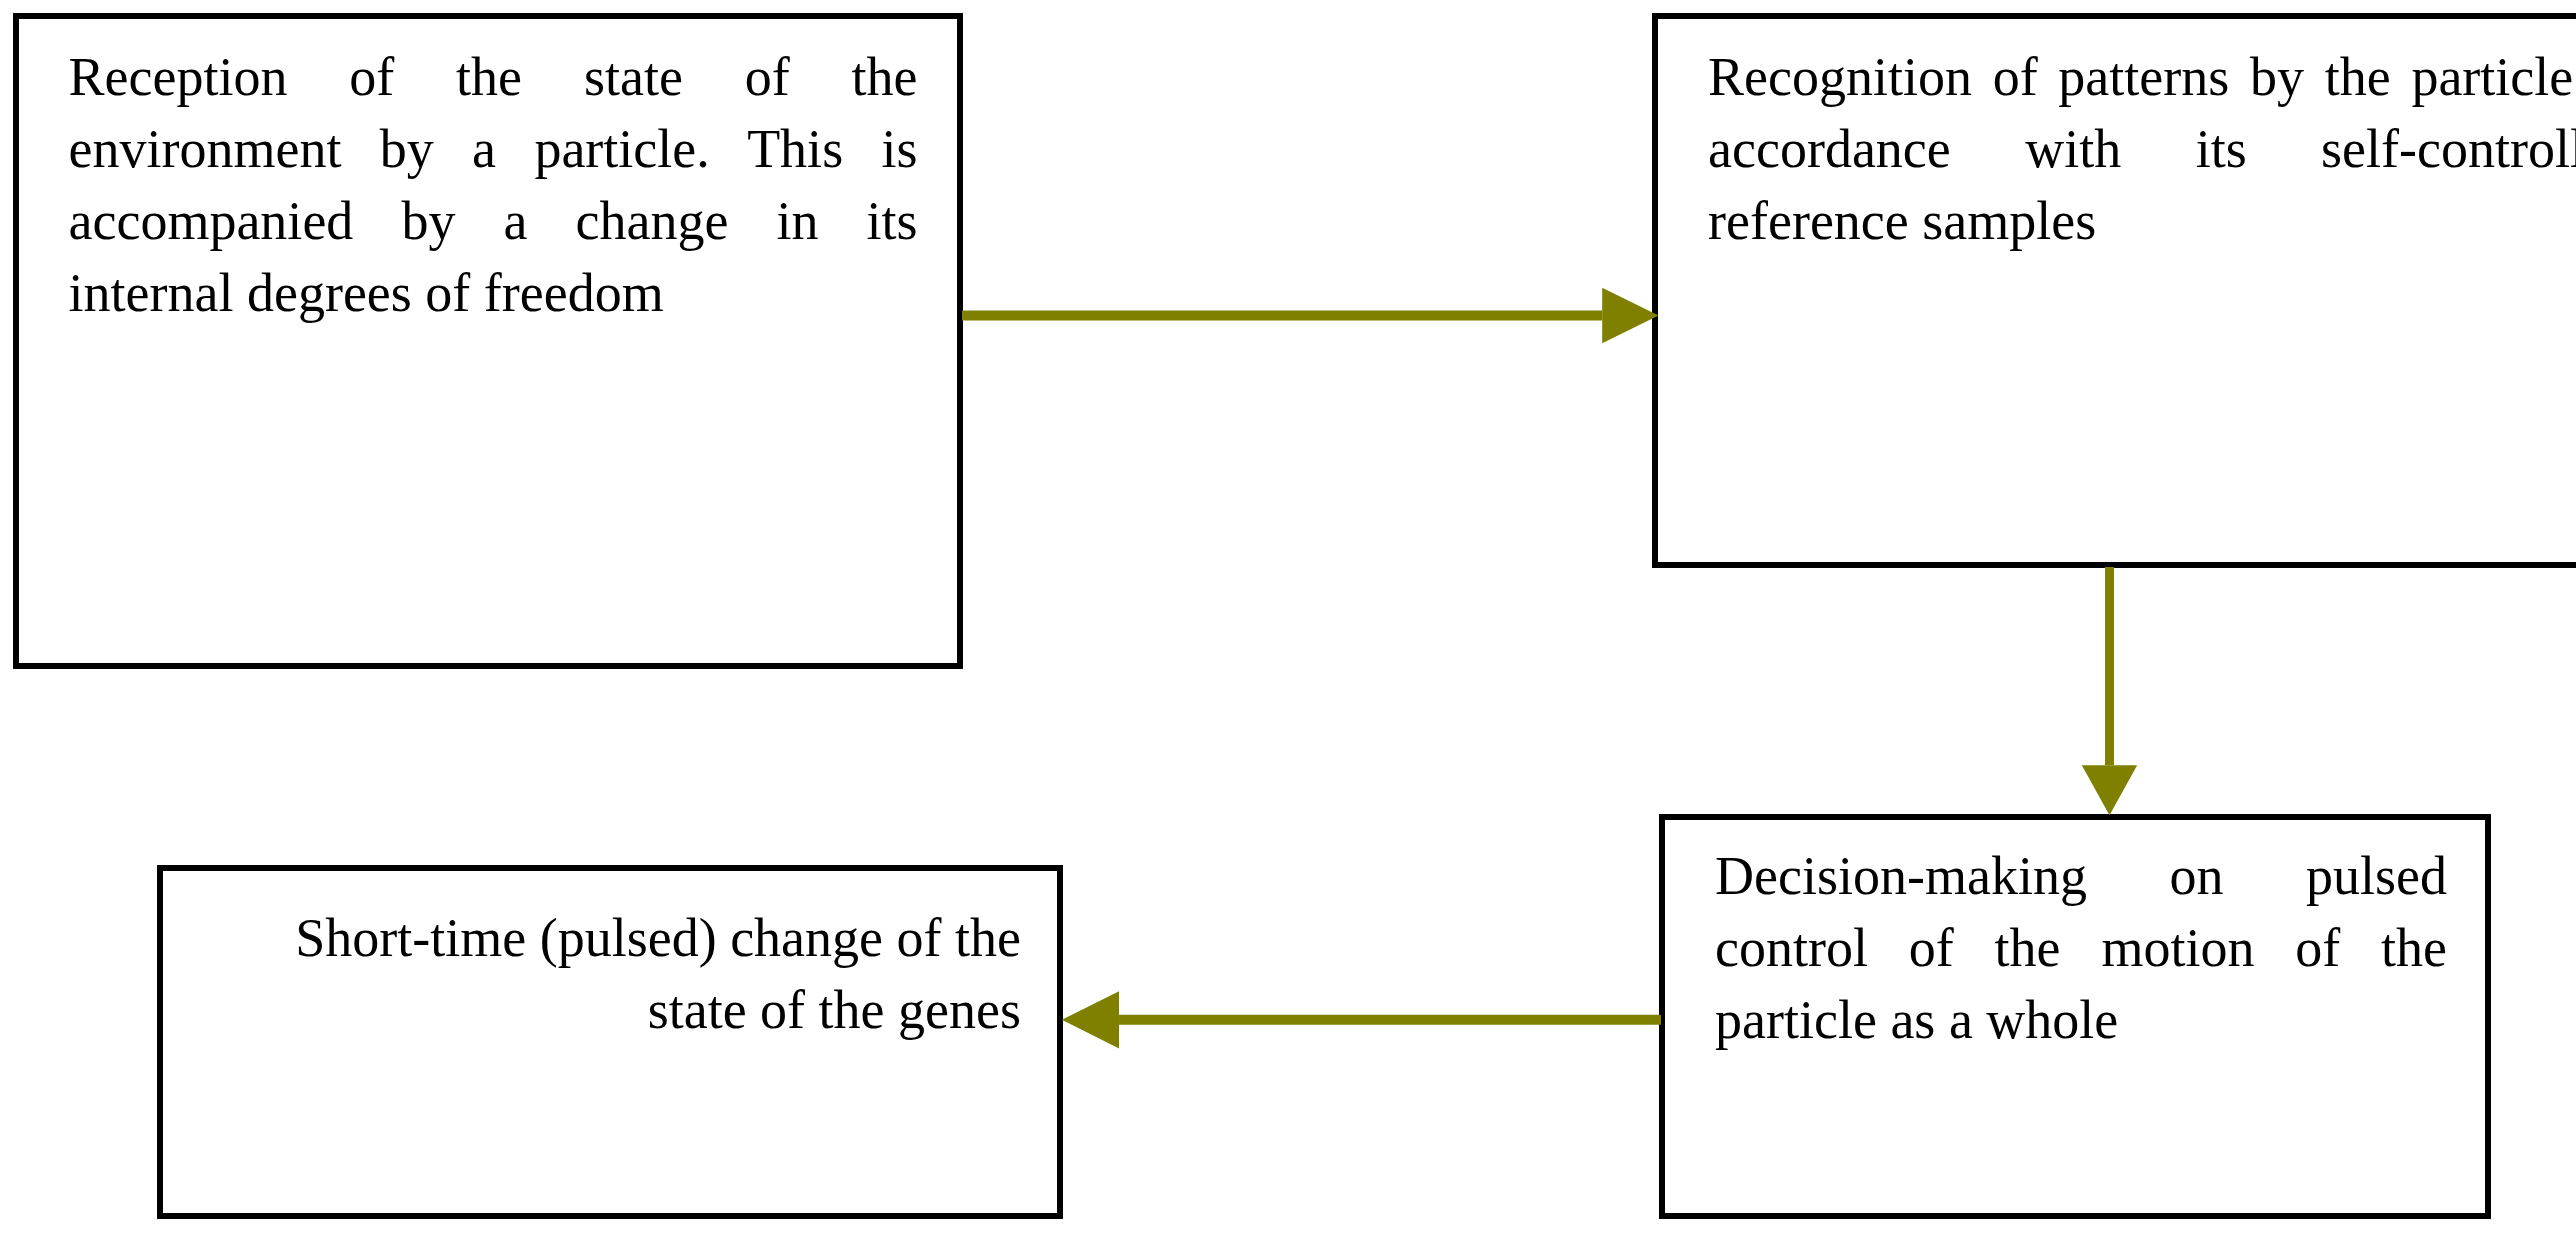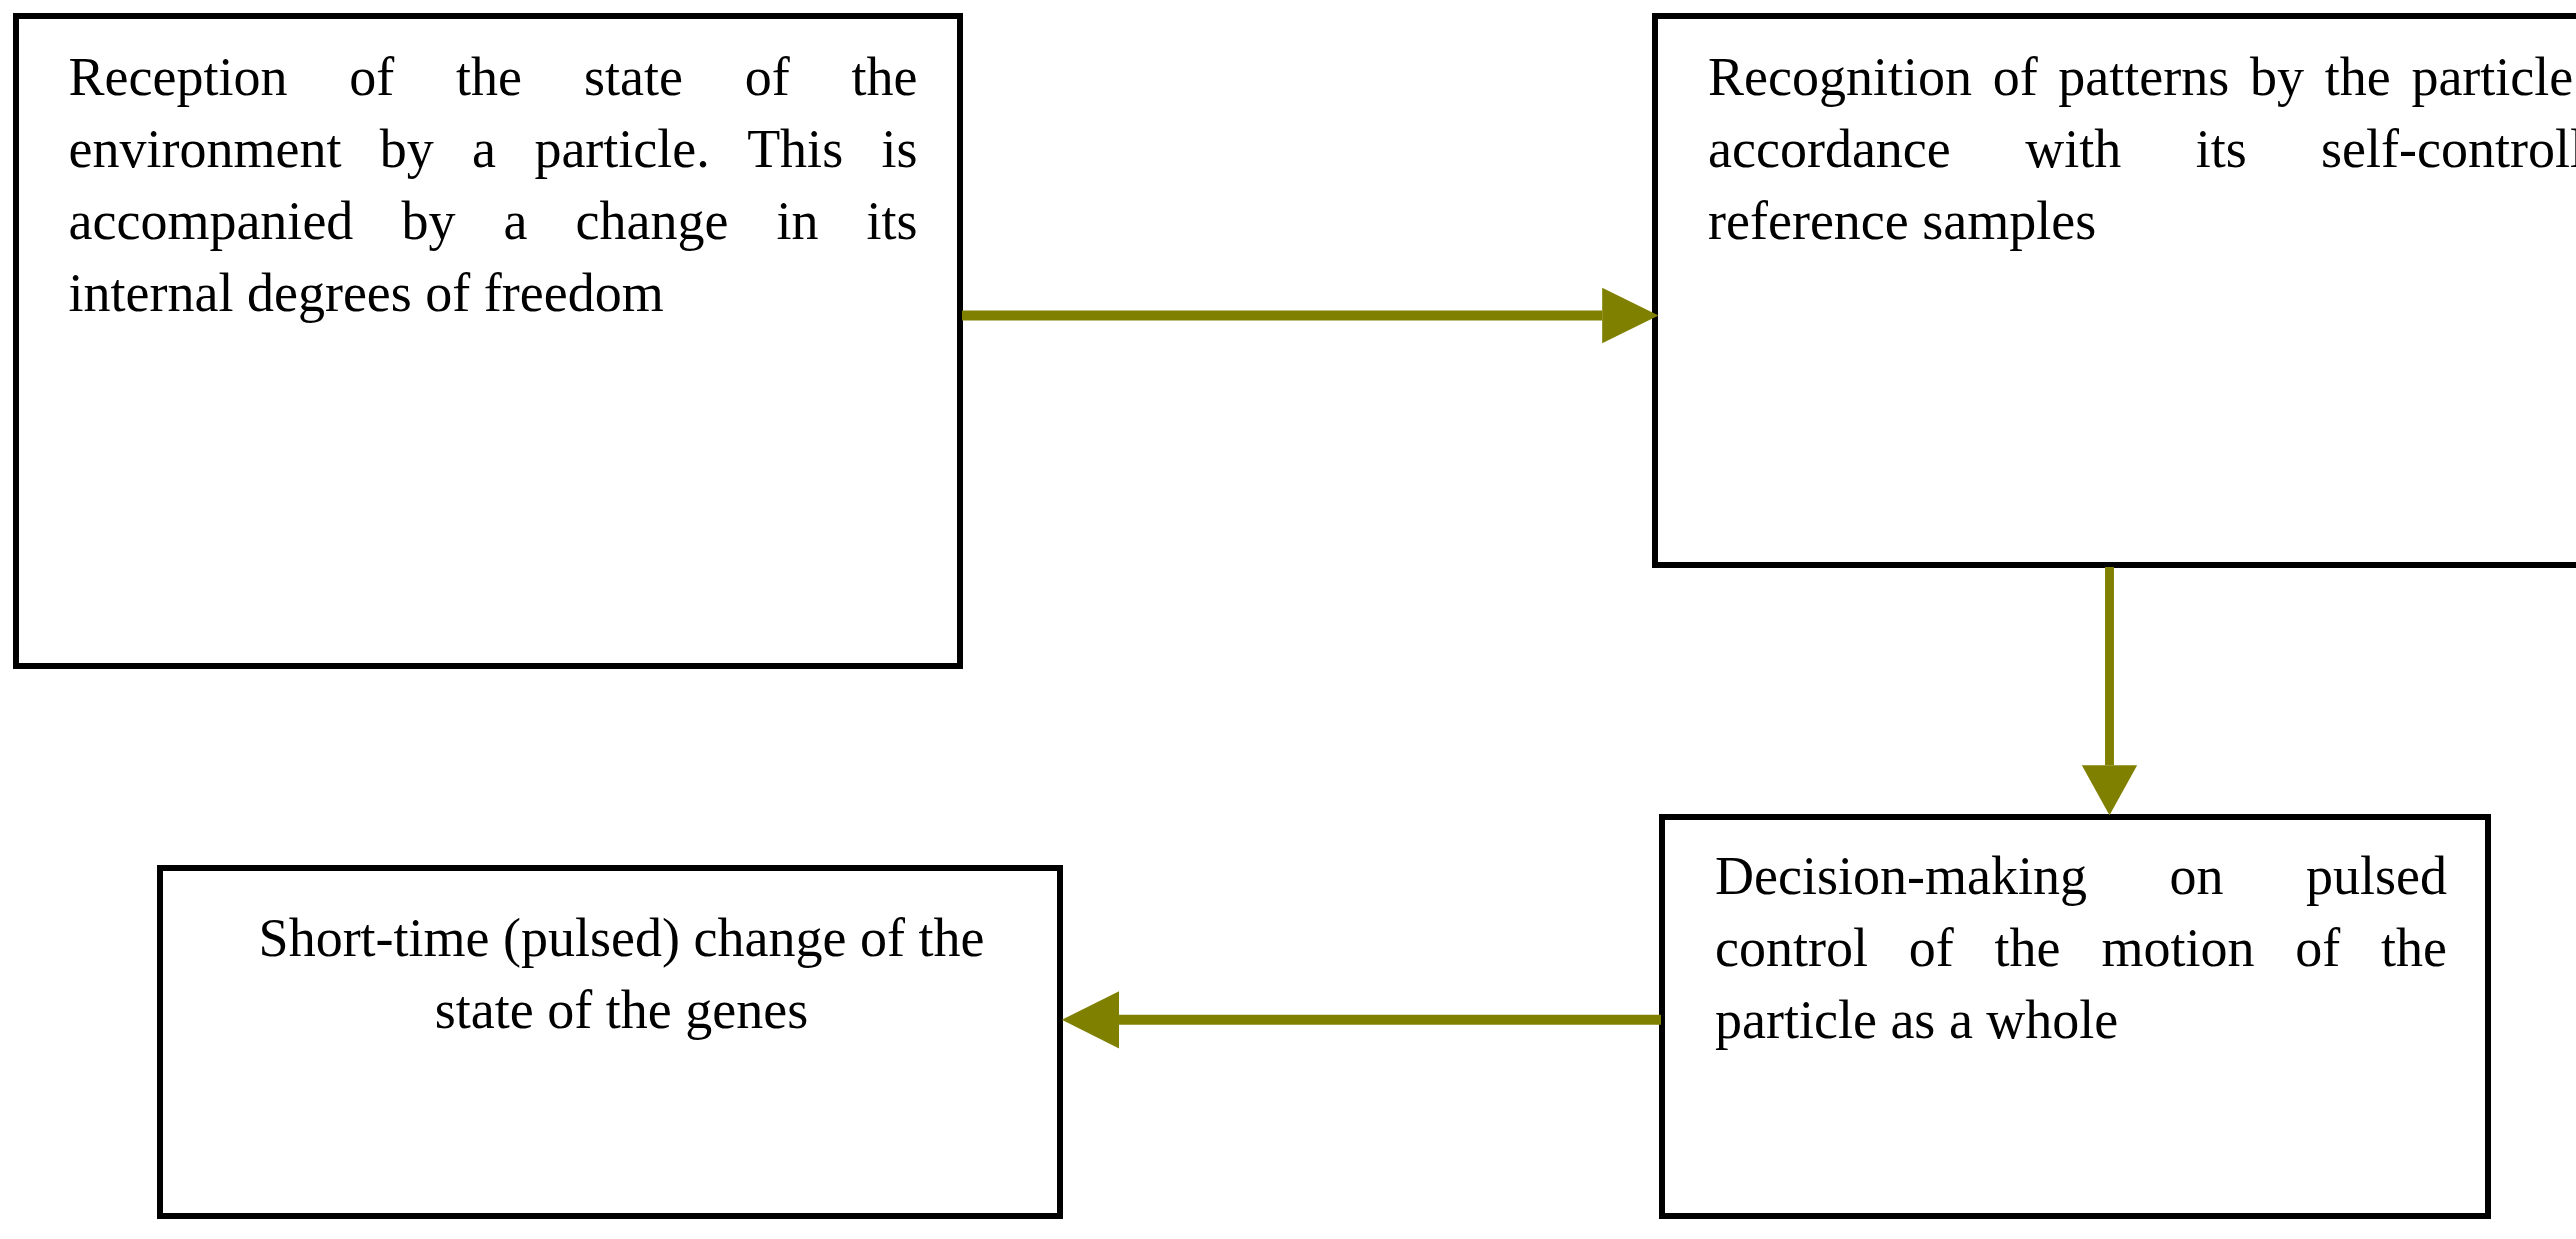--- a/index.html
+++ b/index.html
@@ -26,21 +26,21 @@
     left: 50px;
     right: 39px;
     top: 21.5px;
     color: #000000;
     font-size: 54px;
     line-height: 72px;
     letter-spacing: 0px;
     white-space: normal;
   }
   .justify { text-align: justify; text-align-last: left; }
-  .leftal  { text-align: center; }
+  .leftal  { text-align: right; }
 
   
   .conn { position: absolute; }
   .conn svg { display: block; overflow: visible; }
 </style>
 </head>
 <body>
 
 <div id="canvas">
 

